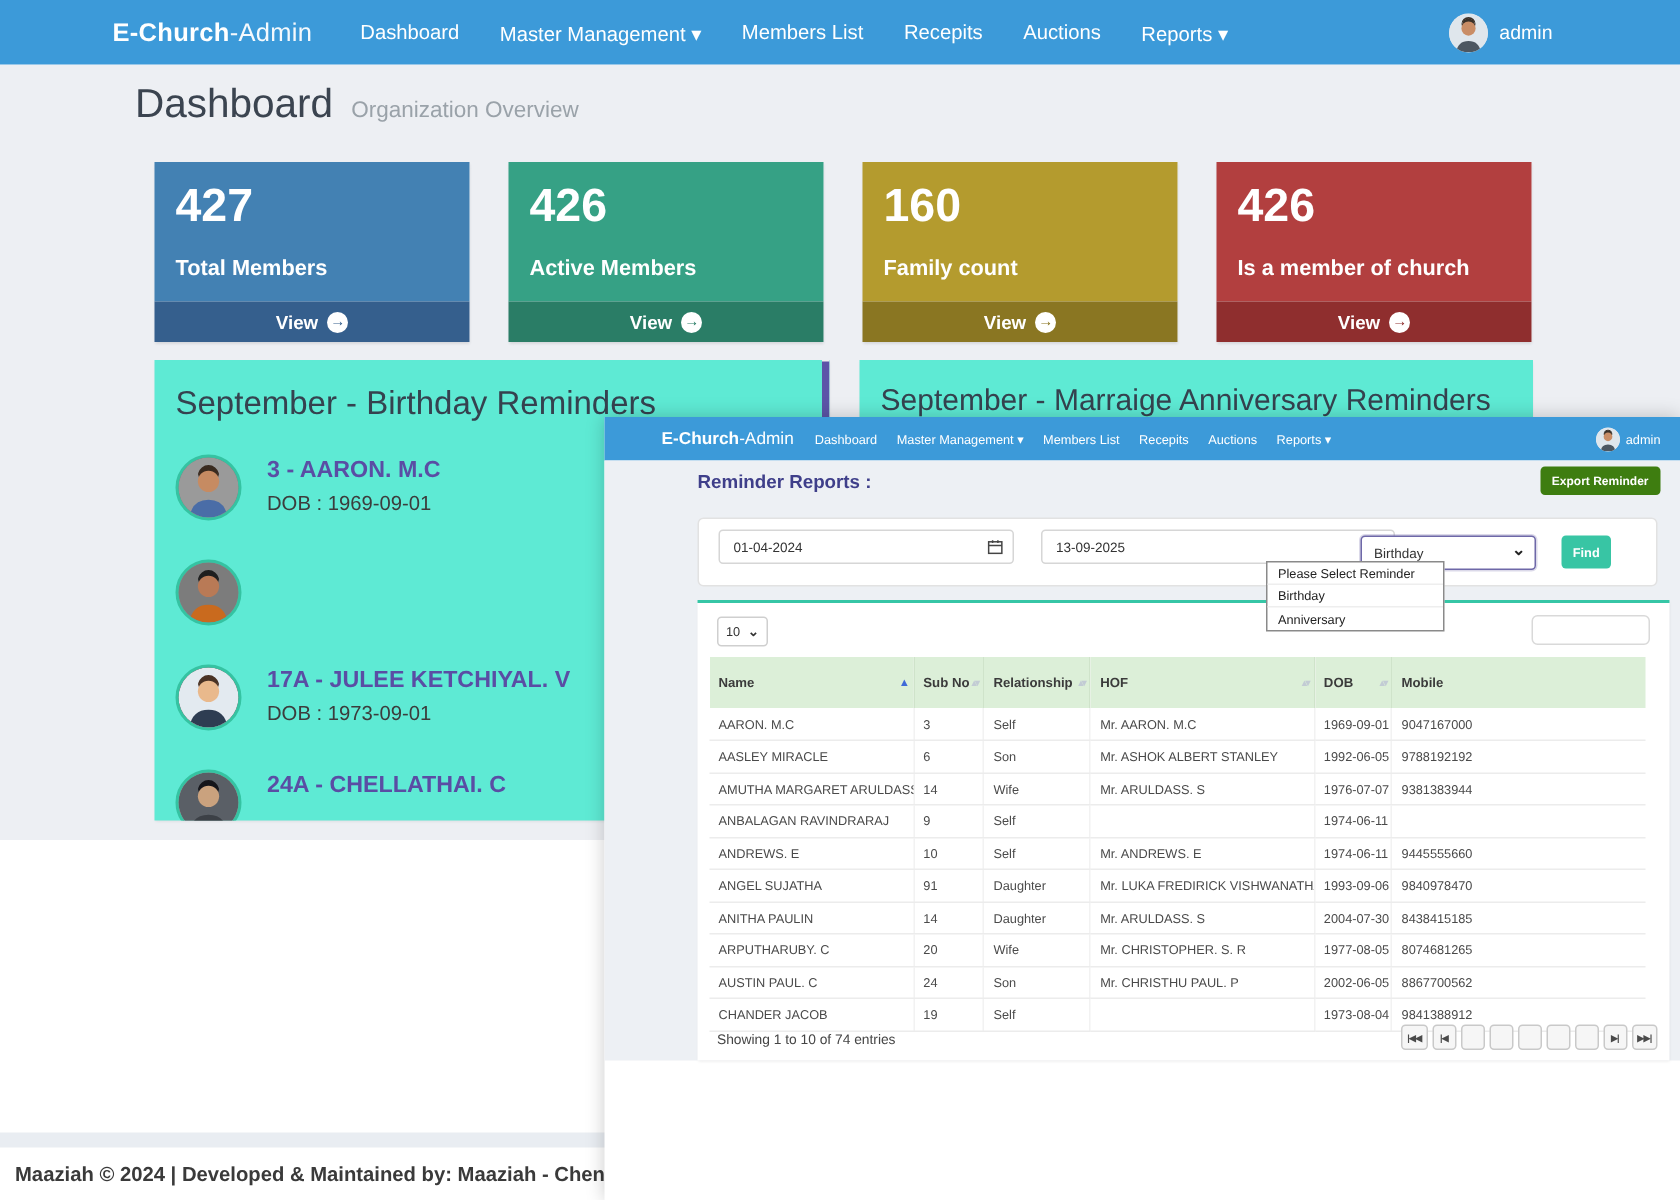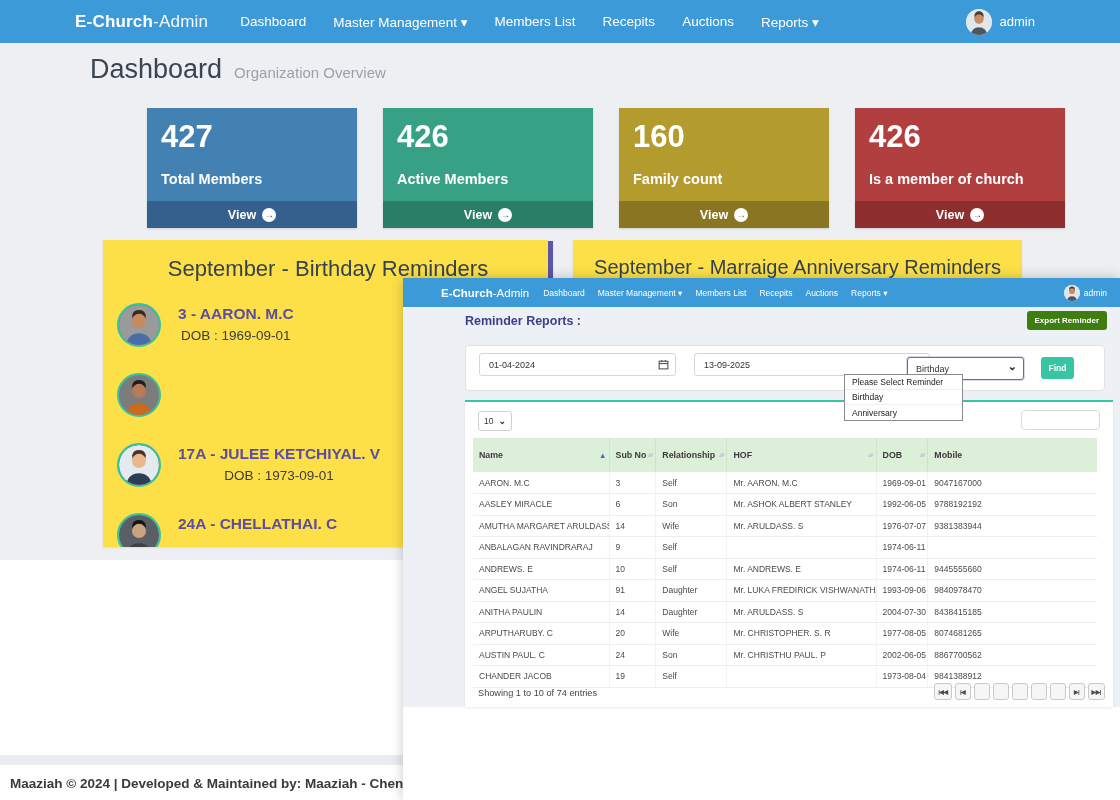--- a/index.html
+++ b/index.html
@@ -19,32 +19,32 @@
   .nav-user span.uname { color:#fff; font-size:13px; }
 
   
   .content-bg { position:absolute; left:0; top:43px; width:1120px; height:517px; background:#edeff3; }
 
   .page-head { position:absolute; left:90px; top:54px; display:flex; align-items:baseline; gap:12px; z-index:2; }
   .page-head h1 { font-size:27px; font-weight:500; color:#3b4450; }
   .page-head .sub { font-size:15px; color:#9aa2a9; font-weight:400; }
 
   
-  .cards { position:absolute; left:103px; top:108px; width:918px; display:flex; gap:26px; z-index:2;margin-left:44px; }
+  .cards { position:absolute; left:103px; top:108px; width:918px; display:flex; gap:26px; z-index:2; }
   .card { width:210px; height:120px; display:flex; flex-direction:column; box-shadow:0 1px 2px rgba(0,0,0,.12); cursor:default; }
   .card .card-body { flex:1; padding:13px 14px 10px; color:#fff; }
   .card .num { font-size:31px; font-weight:700; line-height:1.05; }
   .card .lbl { margin-top:17px; font-size:14.5px; font-weight:700; }
   .card .card-footer { height:27px; display:flex; align-items:center; justify-content:center; gap:6px;
                        color:#fff; font-size:12.5px; font-weight:600; cursor:pointer; }
   .card .go { width:14px; height:14px; border-radius:50%; background:#fff; display:inline-flex;
               align-items:center; justify-content:center; font-size:10px; font-weight:700; }
 
   
-  .panel-left, .panel-right { position:absolute; top:240px; background:#fde047; box-shadow:0 1px 2px rgba(0,0,0,.08); z-index:2; overflow:hidden;text-align:center; }
+  .panel-left, .panel-right { position:absolute; top:240px; background:#5eead4; box-shadow:0 1px 2px rgba(0,0,0,.08); z-index:2; overflow:hidden; }
   .panel-left  { left:103px; width:450px; height:307px; }
   .panel-right { left:573px; width:449px; height:307px; }
   .panel-title { padding:16px 14px 6px; font-size:22px; font-weight:500; color:#35424f; white-space:nowrap; overflow:hidden; }
   .panel-right .panel-title { font-size:20px; }
   .sb-track { position:absolute; right:0; top:0; width:5px; height:307px; background:#f0f0f0; }
   .sb-thumb { position:absolute; right:0; top:1px; width:5px; height:51px; background:#5c55a8; cursor:grab; }
 
   .bday-list { margin-top:6px; }
   .bday-item { display:flex; align-items:flex-start; gap:17px; padding:9px 14px; height:70px; cursor:pointer; }
   .bday-avatar { width:44px; height:44px; border-radius:50%; border:2px solid #35c3a2; overflow:hidden; flex:0 0 auto; background:#888; }

